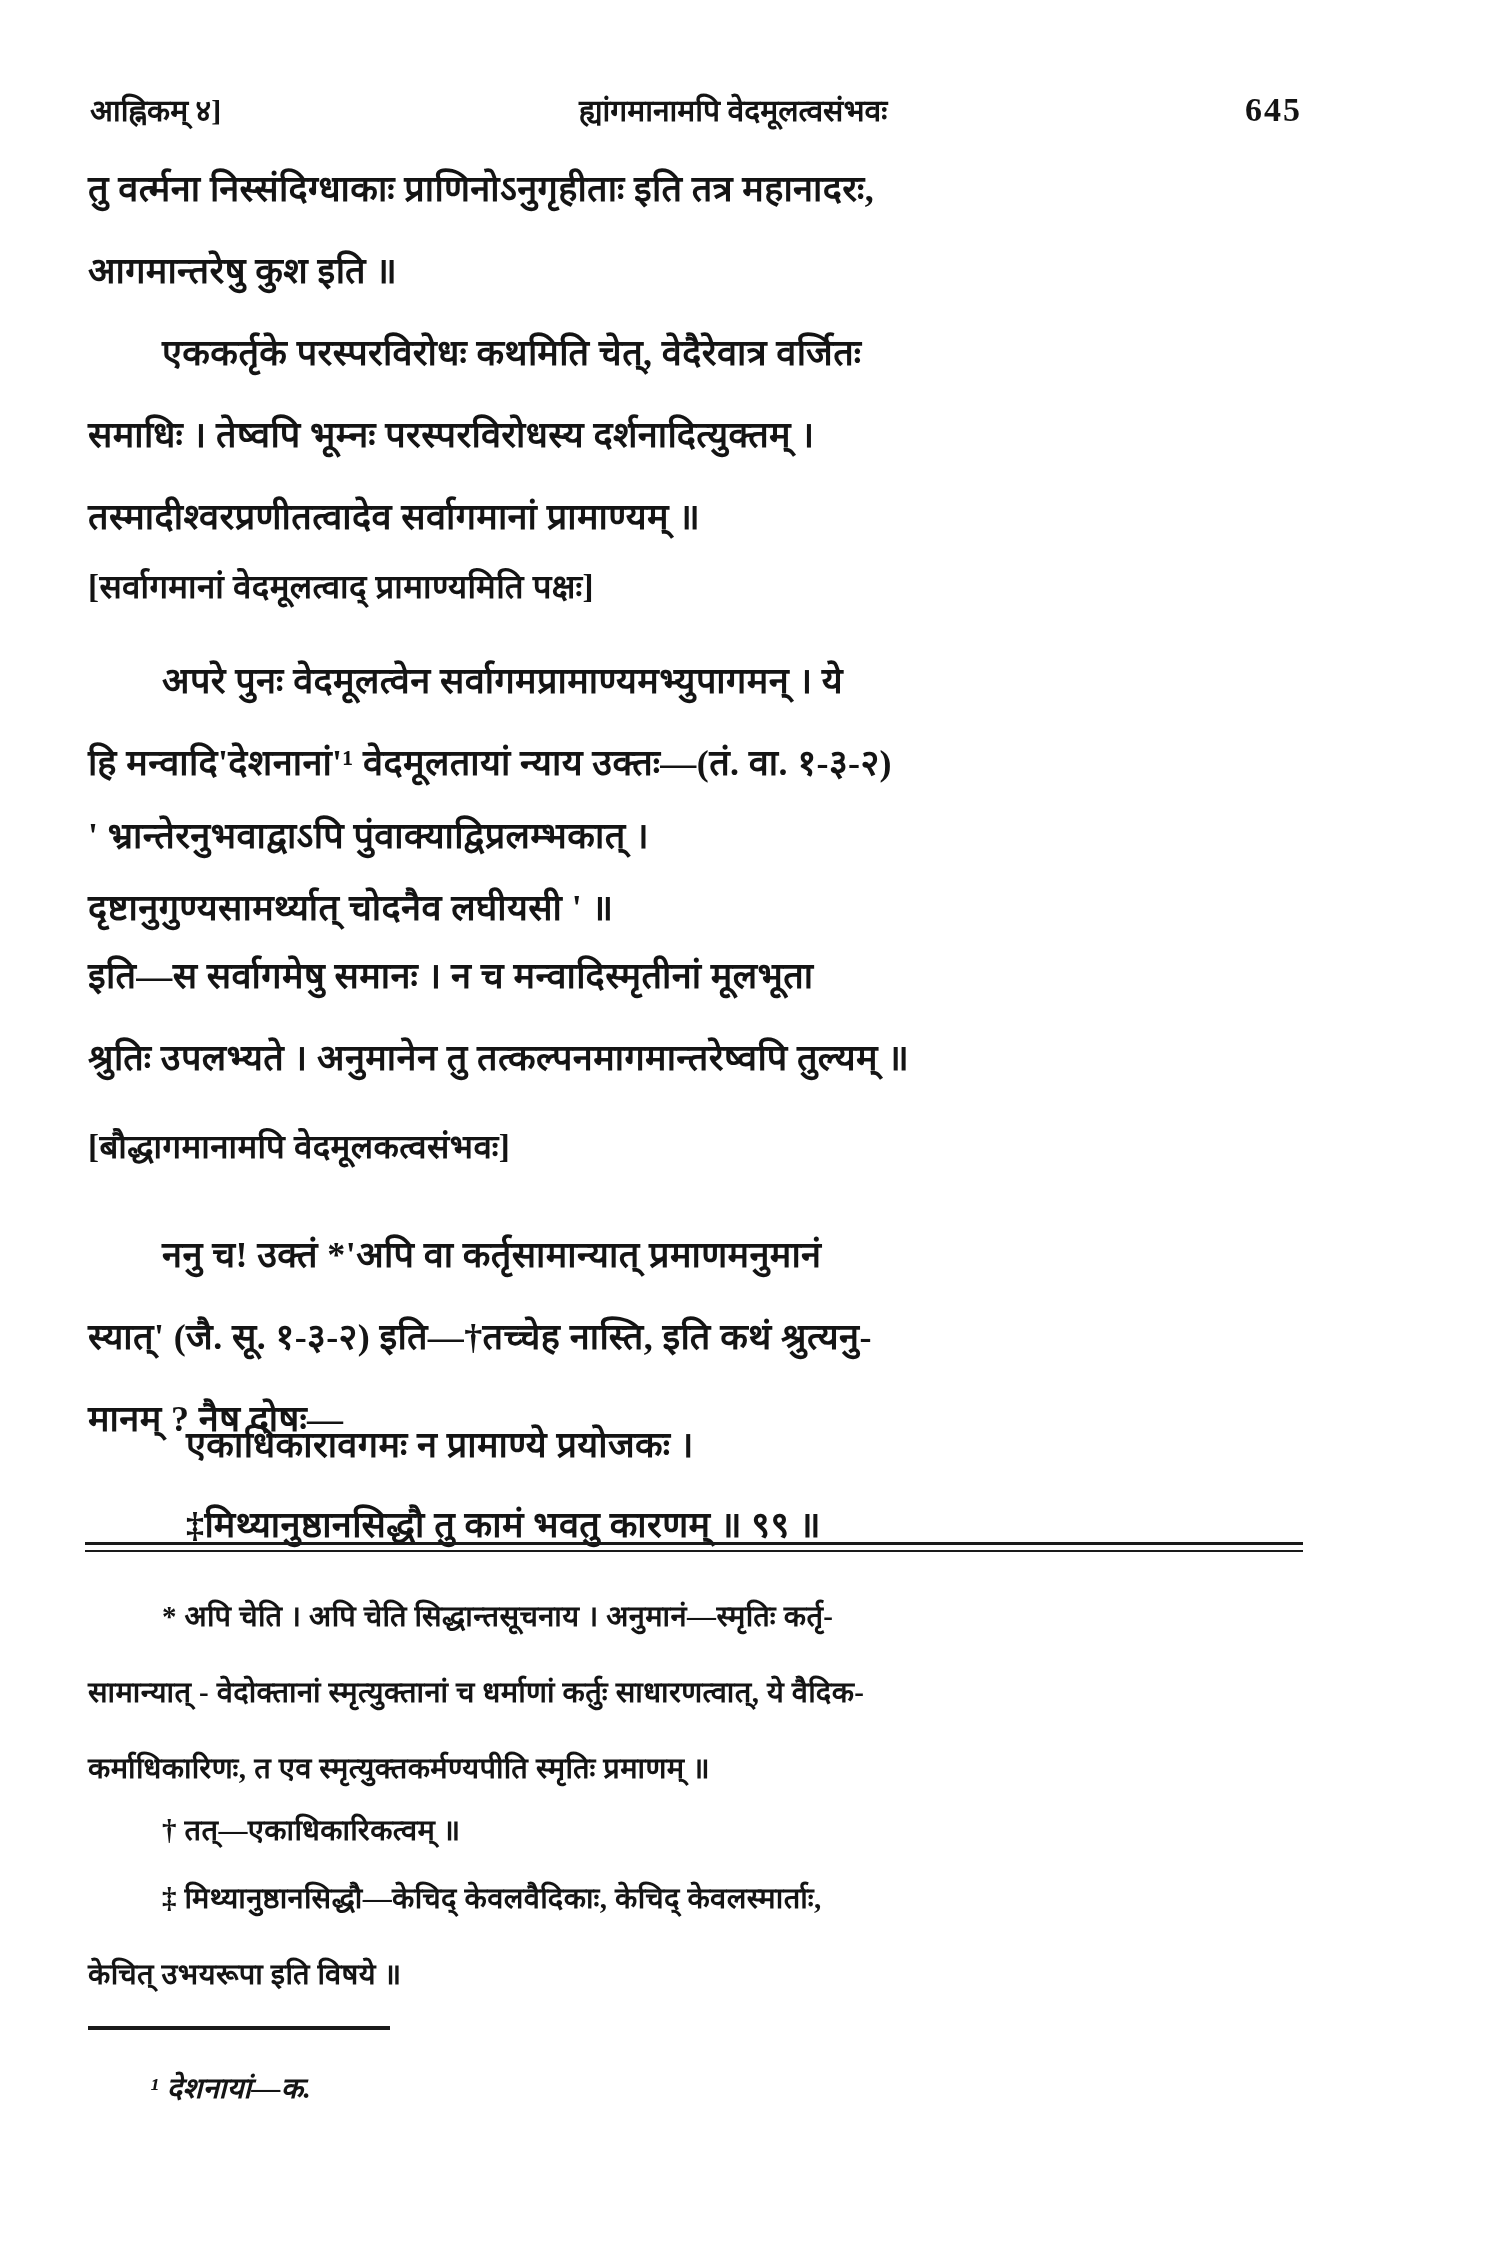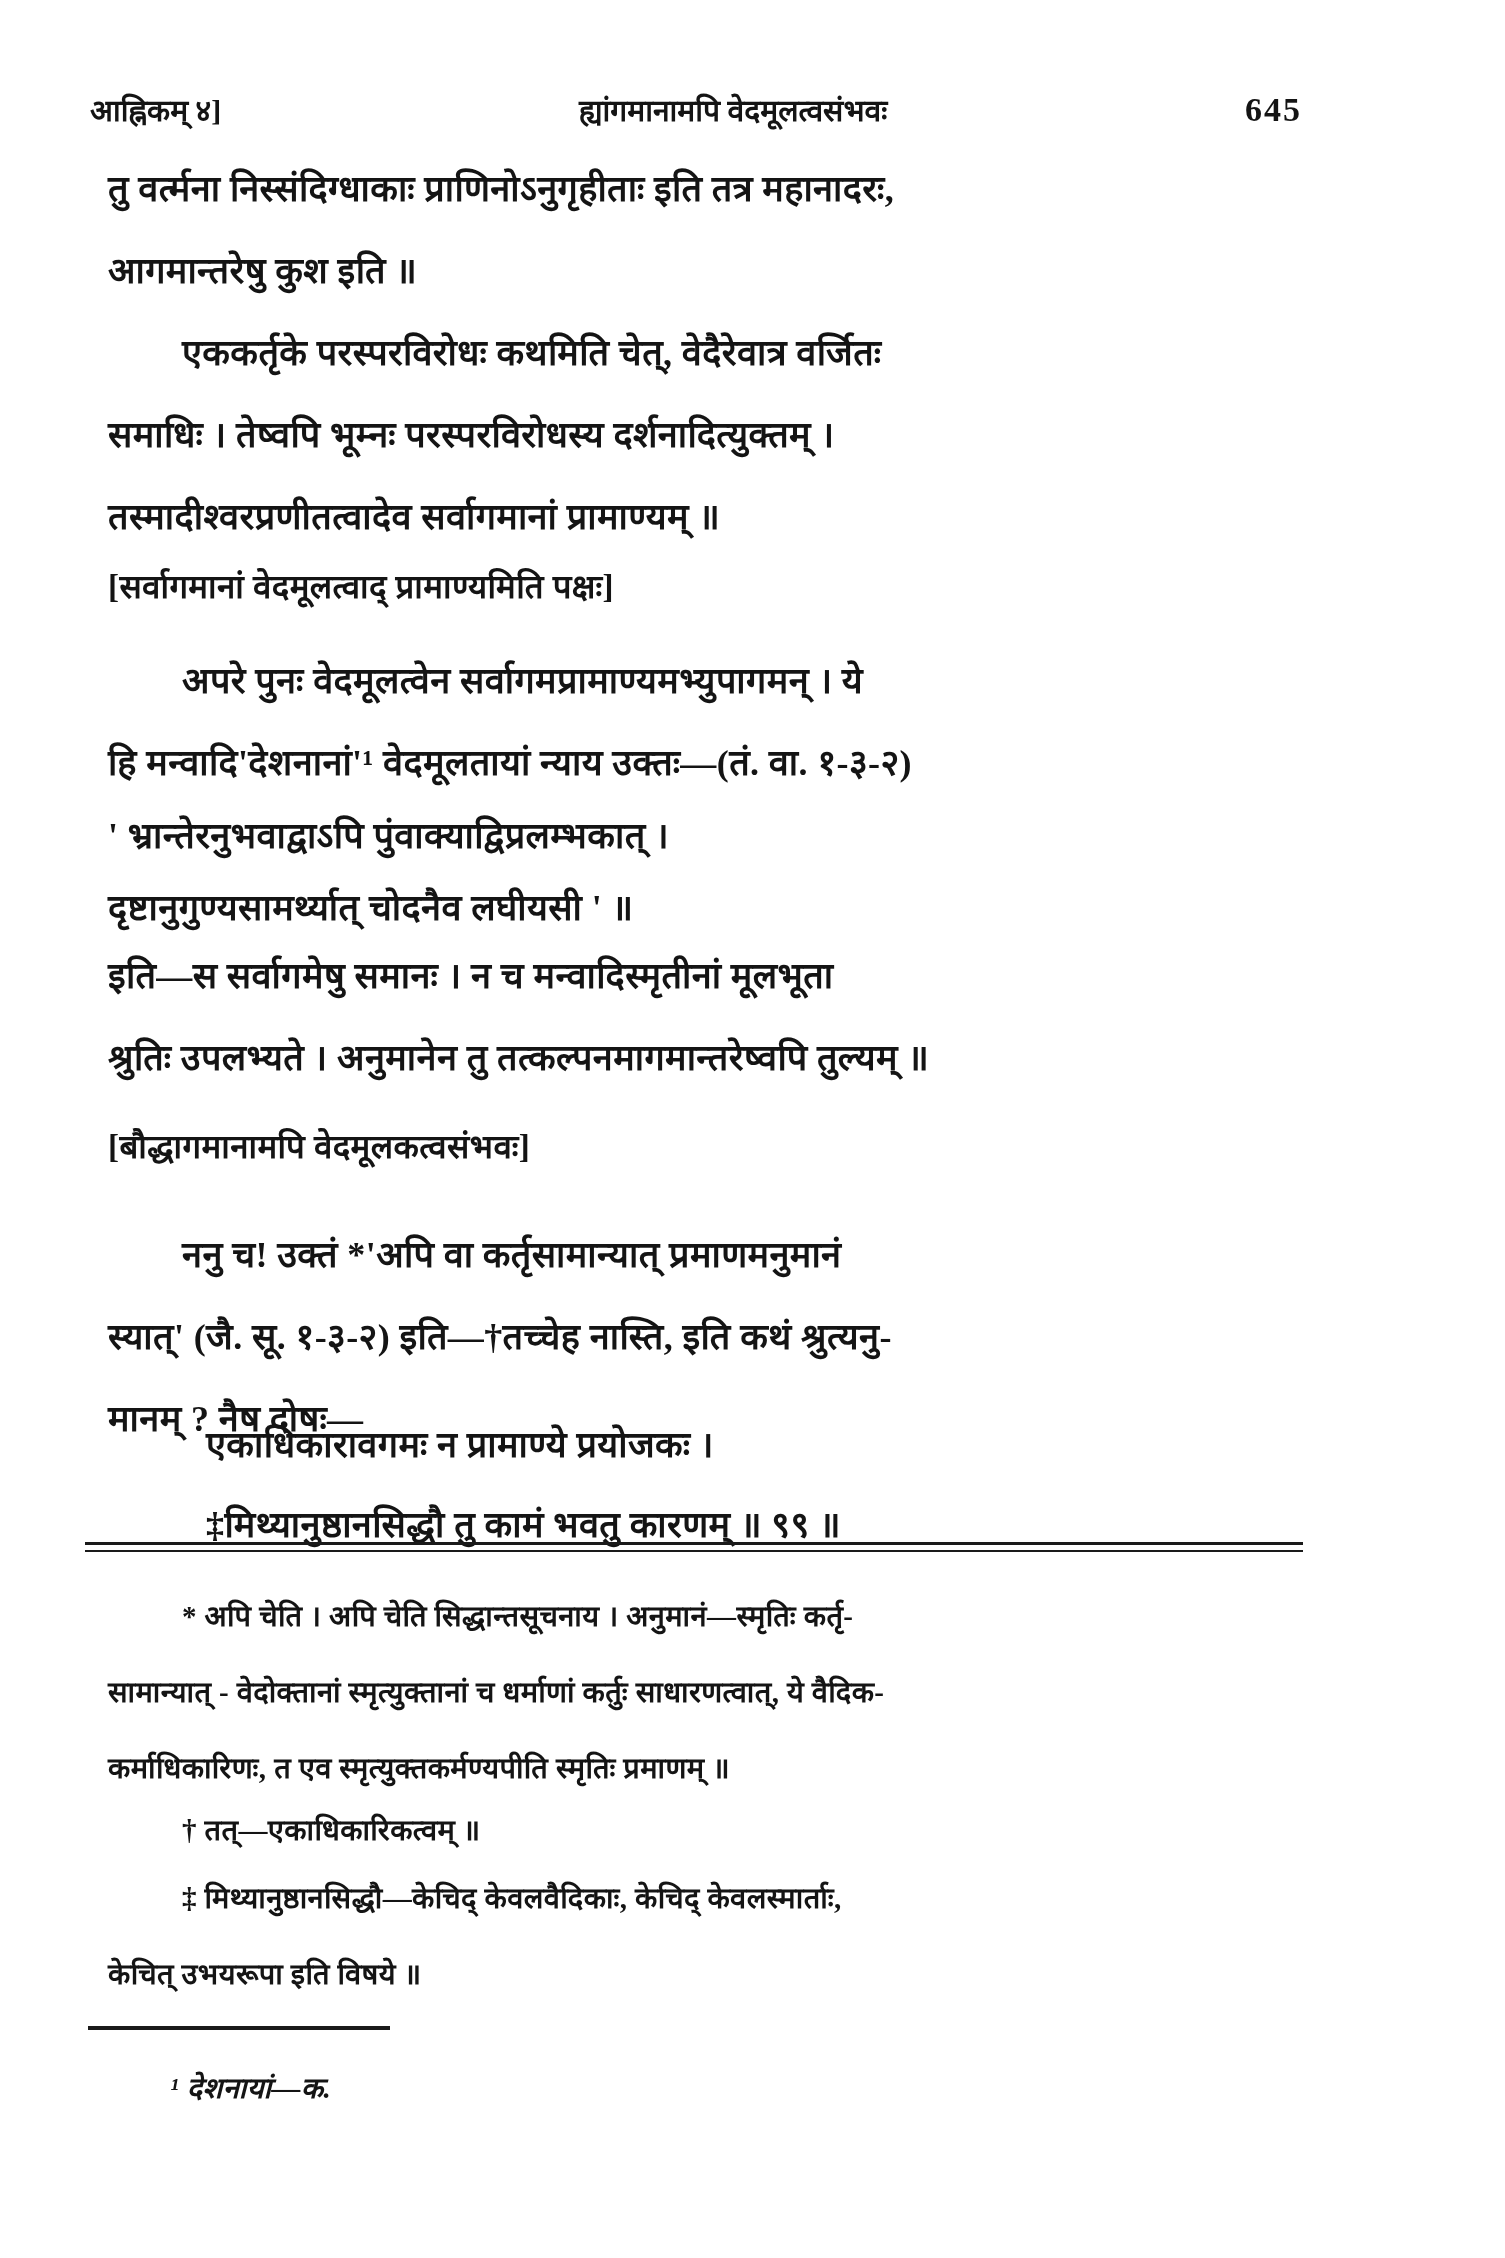--- a/index.html
+++ b/index.html
@@ -13,21 +13,20 @@
     font-weight: 700;
     overflow: hidden;
   }
   .block {
     position: absolute;
     left: 88px;
     width: 1215px;
     font-size: 36px;
     line-height: 82px;
     letter-spacing: 0.4px;
-    margin-left: 20px;
   }
   .line { white-space: nowrap; }
   .ind { text-indent: 74px; }
   .header-row {
     position: absolute;
     left: 90px;
     top: 62px;
     width: 1212px;
     display: flex;
     justify-content: space-between;

